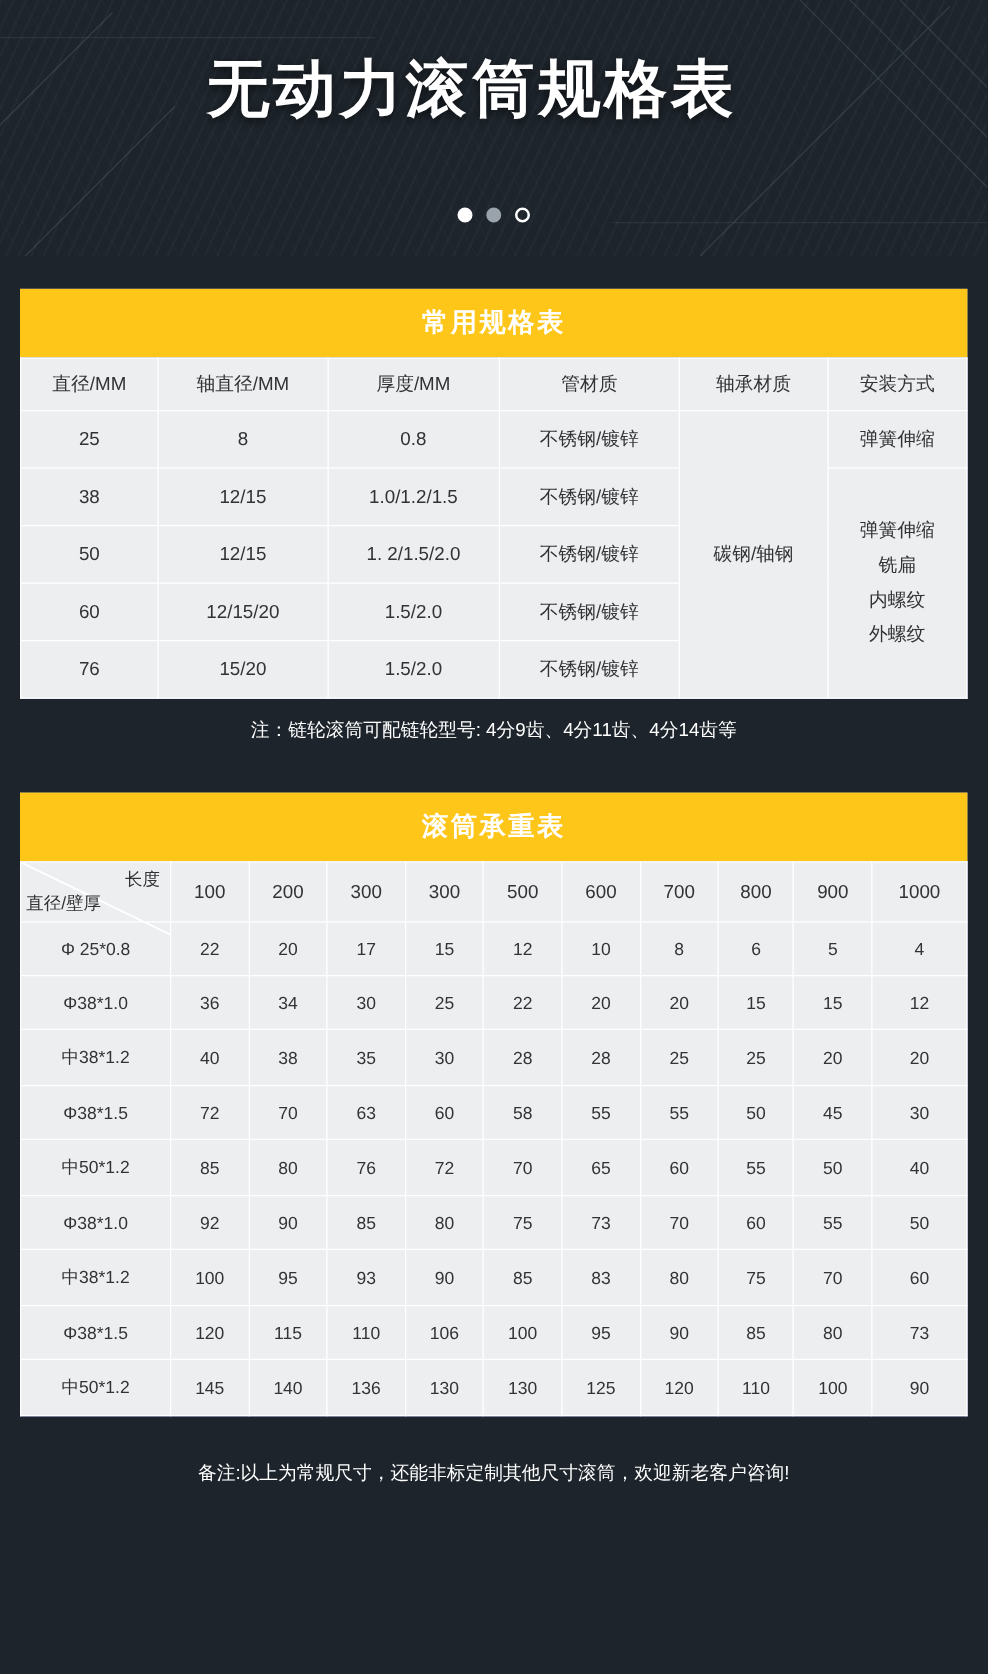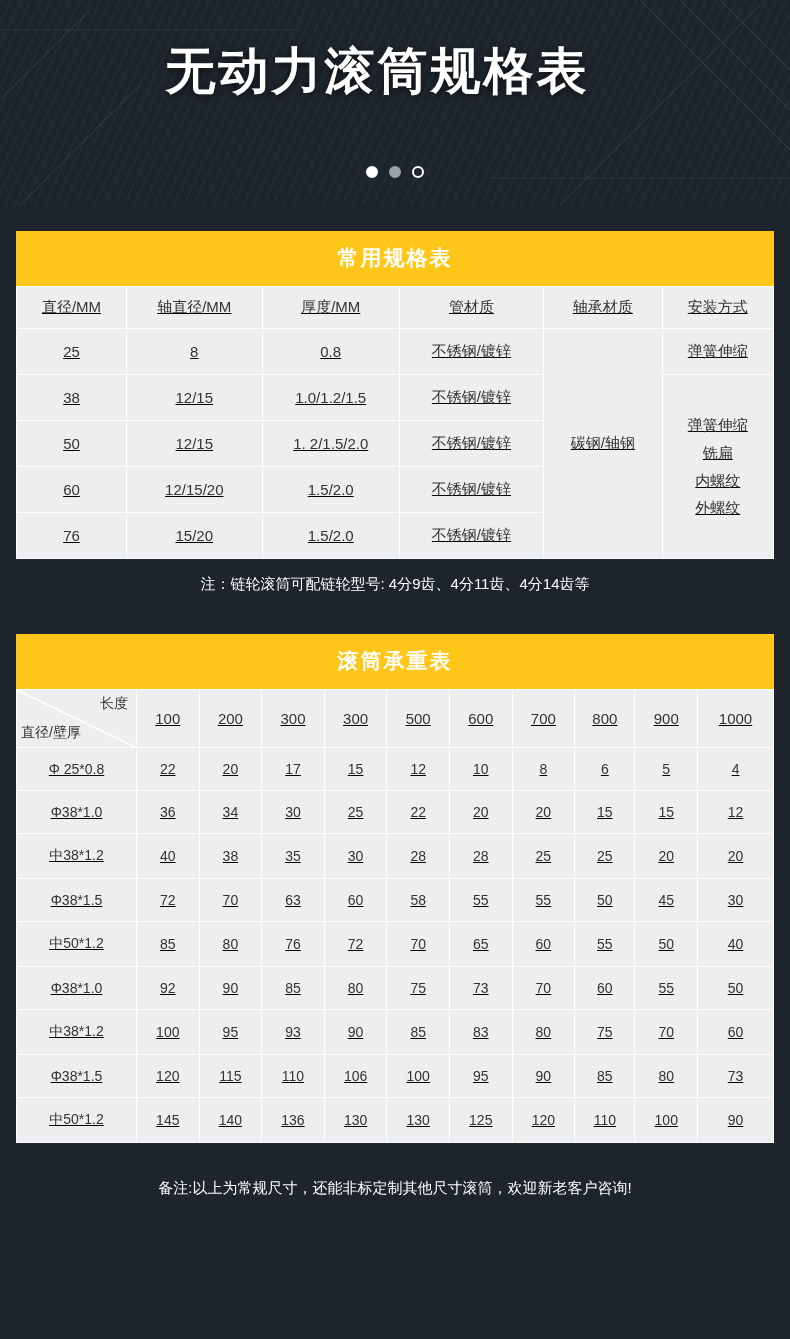--- a/index.html
+++ b/index.html
@@ -93,21 +93,20 @@
     text-align: center;
     font-size: 21px;
     font-weight: bold;
     letter-spacing: 2px;
     padding: 13px 0 14px;
   }
   table {
     width: 100%;
     border-collapse: collapse;
     background: #eceef0;
-    text-decoration: underline;
   }
   td, th {
     border: 1px solid #ffffff;
     text-align: center;
     color: #333333;
     font-size: 15px;
     font-weight: normal;
   }
 
   
@@ -118,21 +117,21 @@
     color: #ffffff;
     font-size: 15px;
     padding: 16px 0 0;
   }
 
   
   #load-table td { padding: 13px 2px; font-size: 14px; }
   .corner-cell {
     position: relative;
     width: 120px;
-    height: 58px;
+    height: 48px;
     padding: 0 !important;
   }
   .corner-cell svg { position: absolute; inset: 0; }
   .corner-top {
     position: absolute;
     top: 5px; right: 8px;
     font-size: 14px; color: #333;
   }
   .corner-bot {
     position: absolute;

